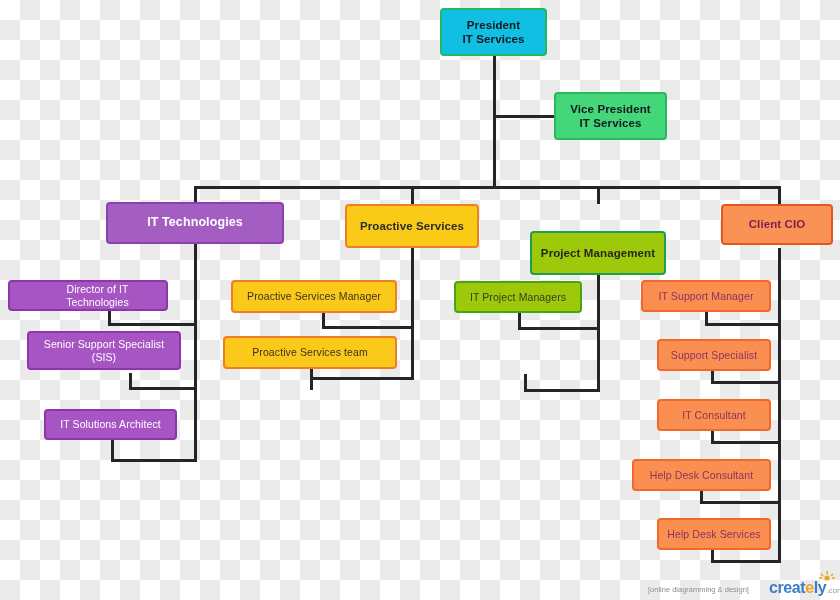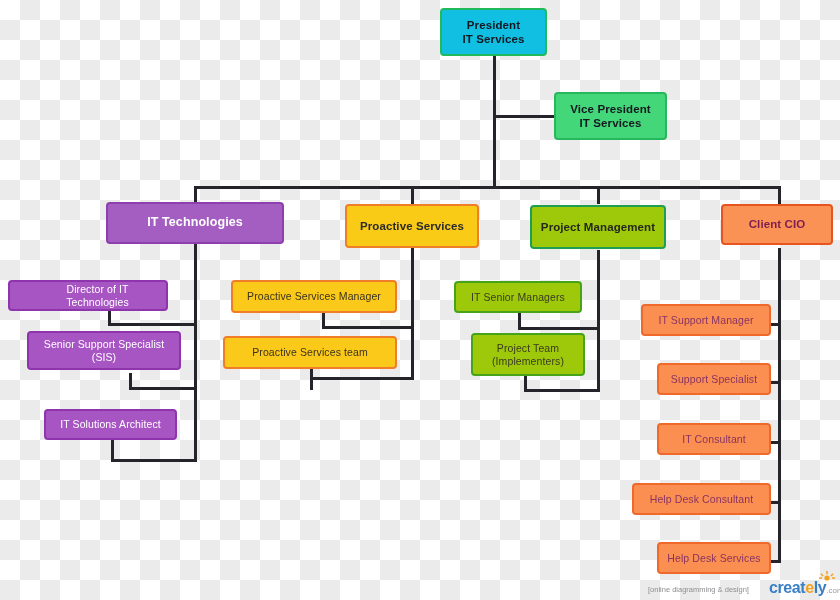--- a/index.html
+++ b/index.html
@@ -94,20 +94,21 @@
     font-size: 10.5px;
   }
 
   
   .n-green-head {
     background: #9ec90a;
     border: 2px solid #1f9e52;
     color: #26271c;
     font-weight: bold;
     font-size: 11.5px;
+    margin-top: 26px;
   }
   .n-green {
     background: #9ec90a;
     border: 2px solid #47a31a;
     color: #3b3b20;
     font-size: 10.5px;
   }
 
   
   .n-orange-head {
@@ -115,21 +116,20 @@
     border: 2px solid #e8541f;
     color: #7c1f50;
     font-weight: bold;
     font-size: 11.5px;
   }
   .n-orange {
     background: #fb8f51;
     border: 2px solid #ef6a2a;
     color: #8a3460;
     font-size: 10.5px;
-    margin-top: 24px;
   }
 
   
   #watermark {
     position: absolute;
     left: 648px;
     top: 574px;
     width: 186px;
     height: 22px;
     display: flex;
@@ -243,24 +243,21 @@
     <span class="lbl">Proactive Services team</span>
   </div>
   <div class="node n-yellow" style="left:231px; top:280px; width:166px; height:33px;">
     <span class="lbl">Proactive Services Manager</span>
   </div>
 
   <div class="node n-green-head" style="left:530px; top:205px; width:136px; height:44px;">
     <span class="lbl">Project Management</span>
   </div>
   <div class="node n-green" style="left:454px; top:281px; width:128px; height:32px;">
-    <span class="lbl">IT Senior Managers</span>
-  </div>
-  <div class="node n-green" style="left:471px; top:333px; width:114px; height:43px;">
-    <span class="lbl"><span>Project Team</span><br><span>(Implementers)</span></span>
+    <span class="lbl">IT Project Managers</span>
   </div>
 
   <div class="node n-orange-head" style="left:721px; top:204px; width:112px; height:41px;">
     <span class="lbl">Client CIO</span>
   </div>
   <div class="node n-orange" style="left:641px; top:280px; width:130px; height:32px;">
     <span class="lbl">IT Support Manager</span>
   </div>
   <div class="node n-orange" style="left:657px; top:339px; width:114px; height:32px;">
     <span class="lbl">Support Specialist</span>

